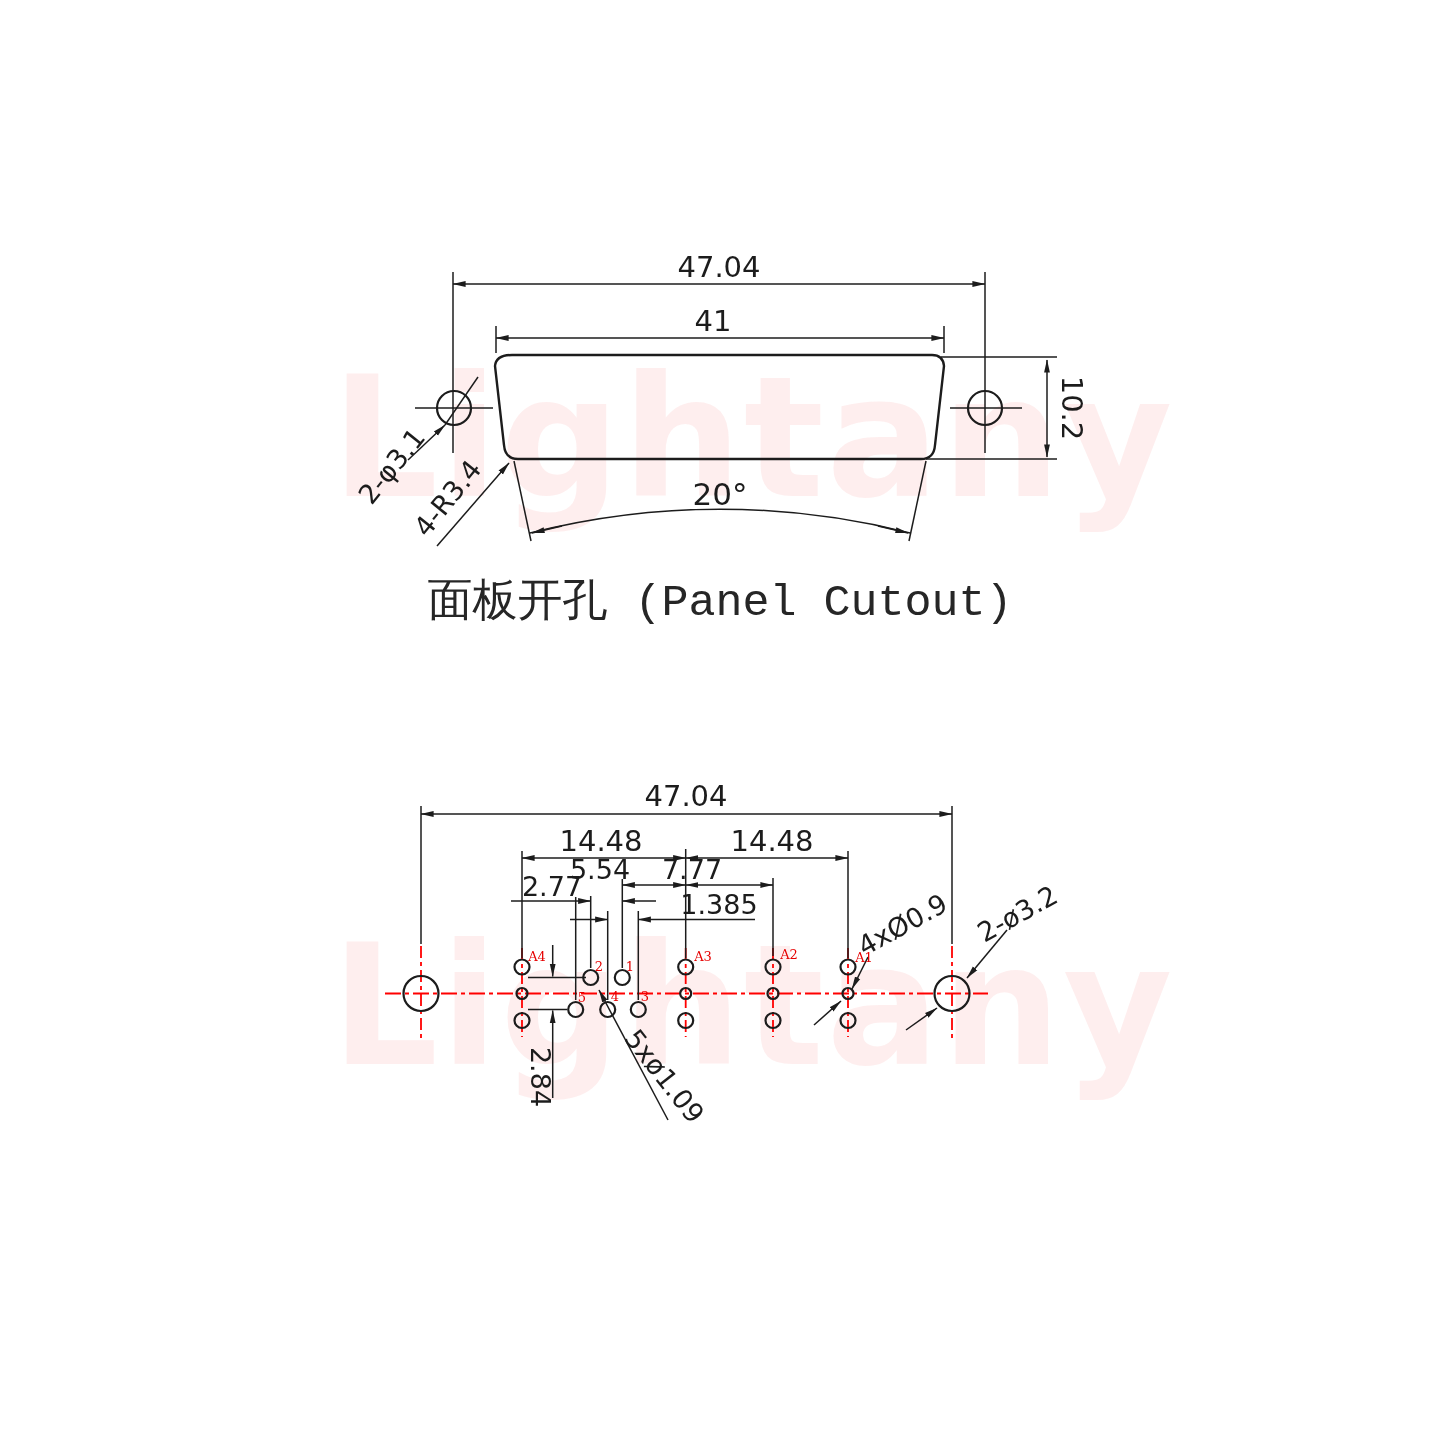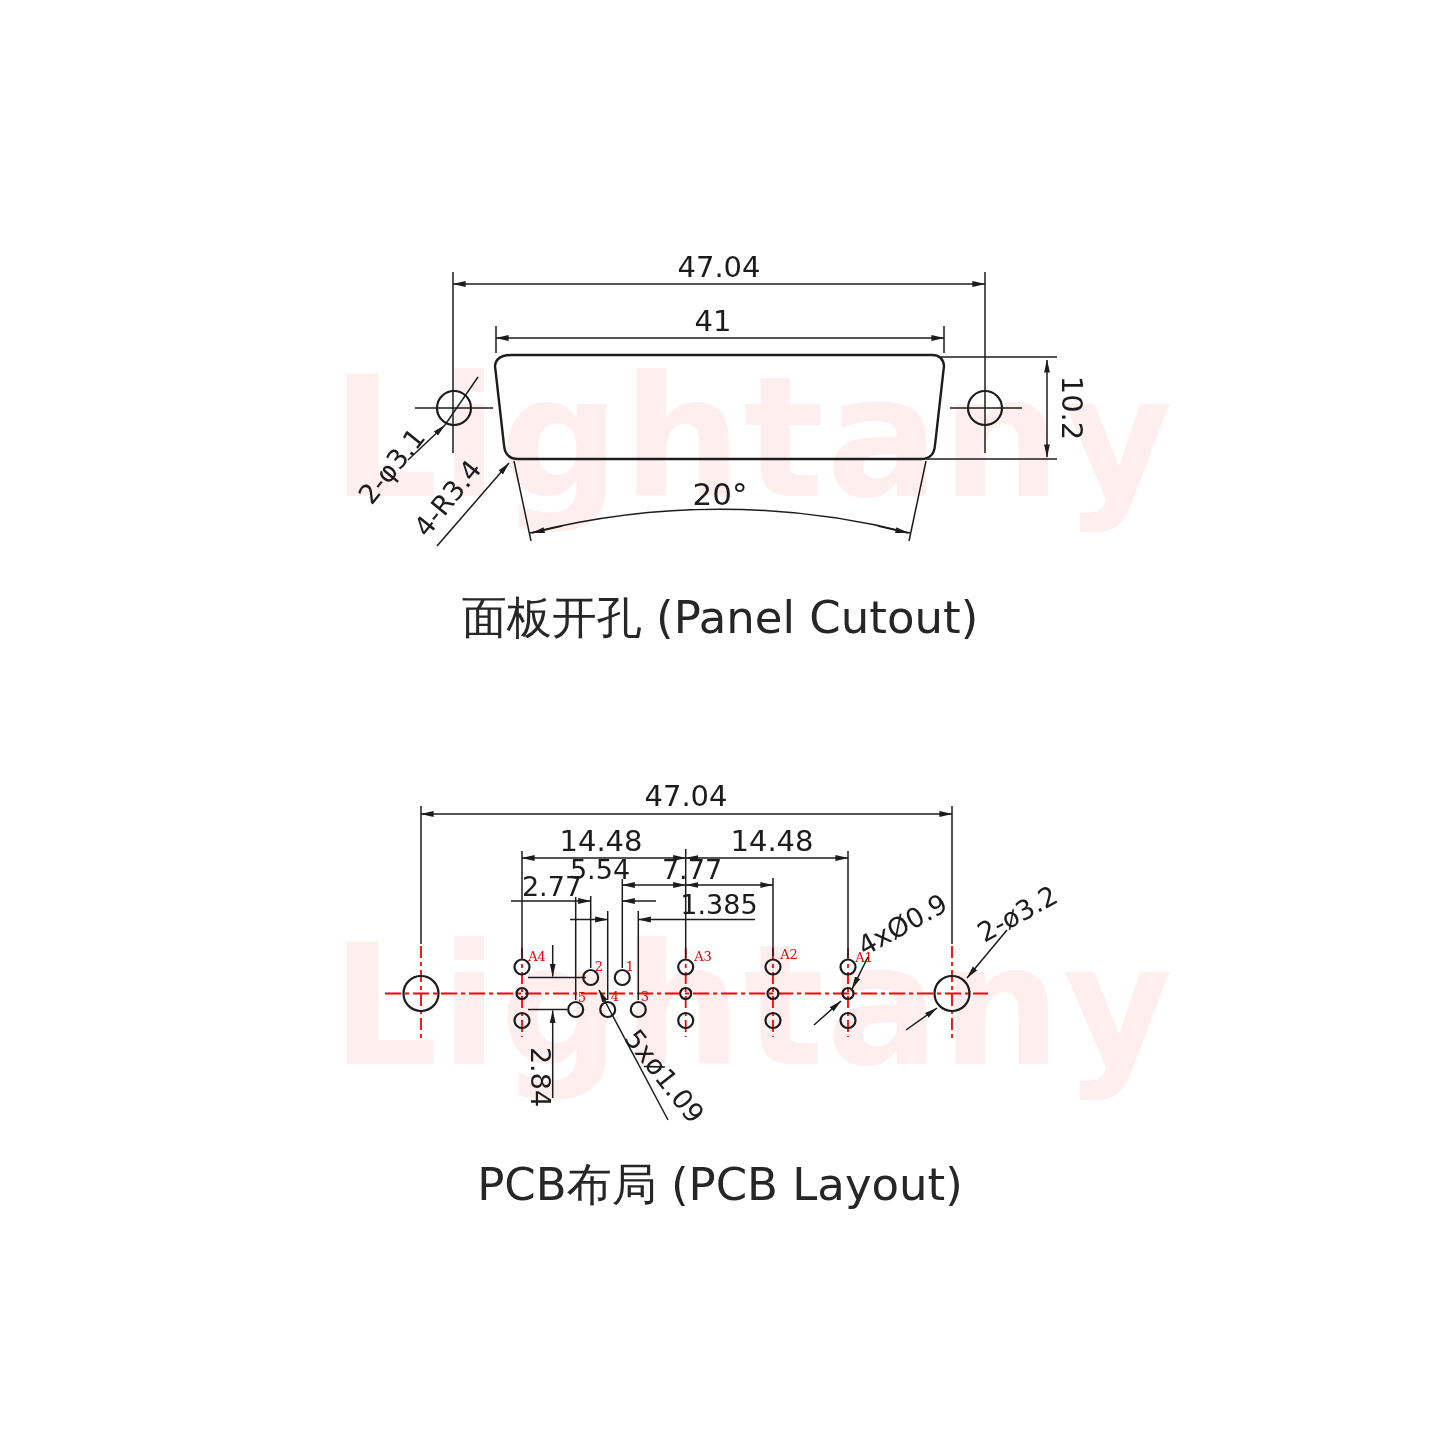--- a/index.html
+++ b/index.html
@@ -165,16 +165,15 @@
         <text class="rlabel" x="864" y="962" text-anchor="middle">A1</text>
         <text class="rlabel" x="630" y="971" text-anchor="middle">1</text>
         <text class="rlabel" x="599" y="971" text-anchor="middle">2</text>
         <text class="rlabel" x="645" y="1001" text-anchor="middle">3</text>
         <text class="rlabel" x="615" y="1001" text-anchor="middle">4</text>
         <text class="rlabel" x="582" y="1002" text-anchor="middle">5</text>
       </g>
     </g>
   </svg>
 
-  <div class="view-title" style="top:588px;">面板开孔 (Panel Cutout)</div>
-  <div class="view-title" style="top:1155px;">PCB布局 (PCB Layout)</div>
+  <div class="view-title" style="top:570px;font-family:Liberation Mono, monospace;">面板开孔 (Panel Cutout)</div>
 
 </div>
 
 </body></html>

